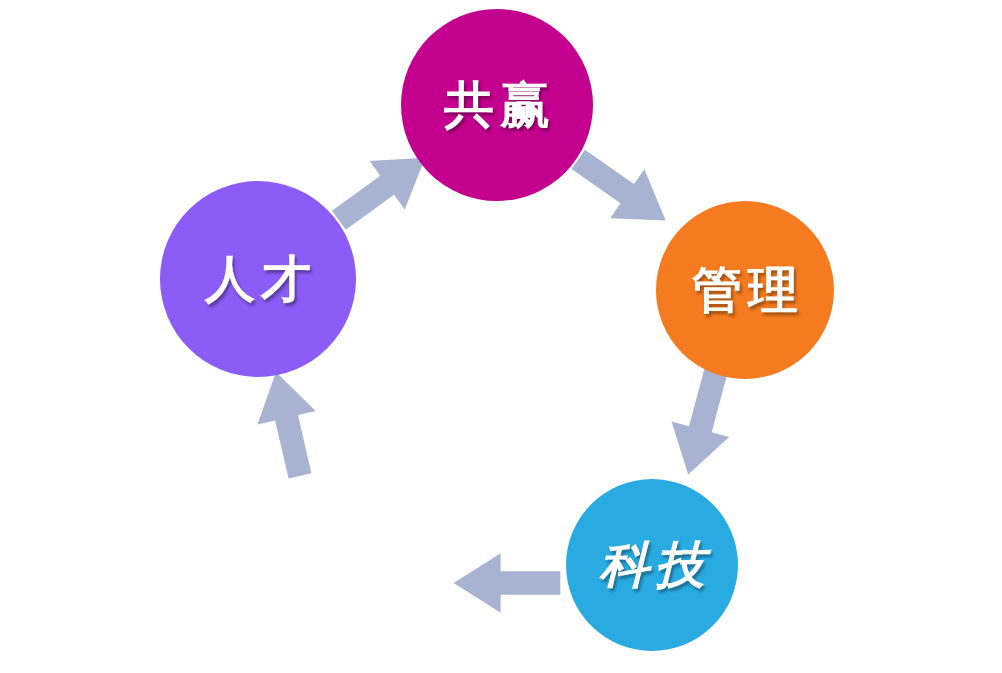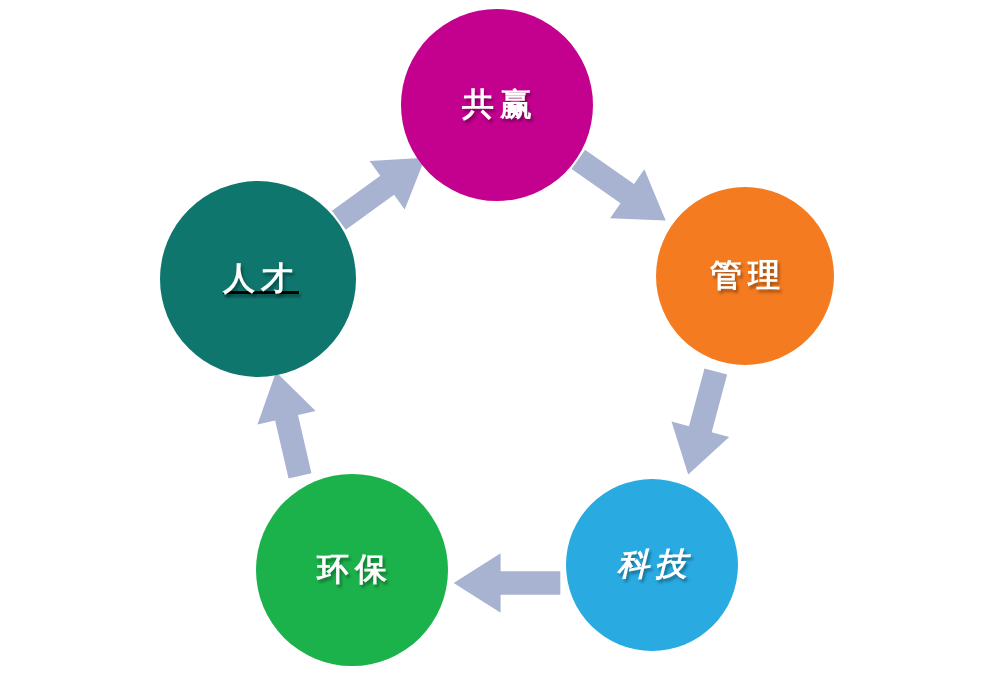--- a/index.html
+++ b/index.html
@@ -18,30 +18,30 @@
   .node {
     position: absolute;
     border-radius: 50%;
     display: flex;
     align-items: center;
     justify-content: center;
   }
   .node .label {
     color: #ffffff;
     font-weight: bold;
-    font-size: 32px;
+    font-size: 50px;
     letter-spacing: 6px;
     text-indent: 6px;
     white-space: nowrap;
     text-shadow: 2px 3px 3px rgba(0,0,0,0.35);
     user-select: none;
   }
   
   .node-winwin      { left: 401px; top:   9px; width: 192px; height: 192px; }
-  .node-management  { left: 656px; top: 187px; width: 178px; height: 178px; align-items: center; }
+  .node-management  { left: 656px; top: 201px; width: 178px; height: 178px; align-items: center; }
   .node-technology  { left: 566px; top: 479px; width: 172px; height: 172px; }
   .node-environment { left: 256px; top: 474px; width: 192px; height: 192px; }
   .node-talent      { left: 160px; top: 181px; width: 196px; height: 196px; }
 
   .arrow {
     position: absolute;
     width: 120px;
     height: 64px;
   }
   .arrow svg { display: block; width: 100%; height: 100%; }
@@ -91,21 +91,18 @@
   </div>
 
   <div class="node node-management" style="background-color: rgb(244, 123, 31);">
     <span class="label">管理</span>
   </div>
 
   <div class="node node-technology" style="background-color: rgb(41, 171, 226); font-style: italic;">
     <span class="label">科技</span>
   </div>
 
-  <div class="node node-environment" style="background-color: rgb(28, 178, 75);">
-    <span class="label">环保</span>
-  </div>
 
-  <div class="node node-talent" style="background-color: #0f766e; text-decoration: underline;">
+  <div class="node node-talent" style="background-color: #8b5cf6;">
     <span class="label">人才</span>
   </div>
 
 </div>
 
 </body></html>

